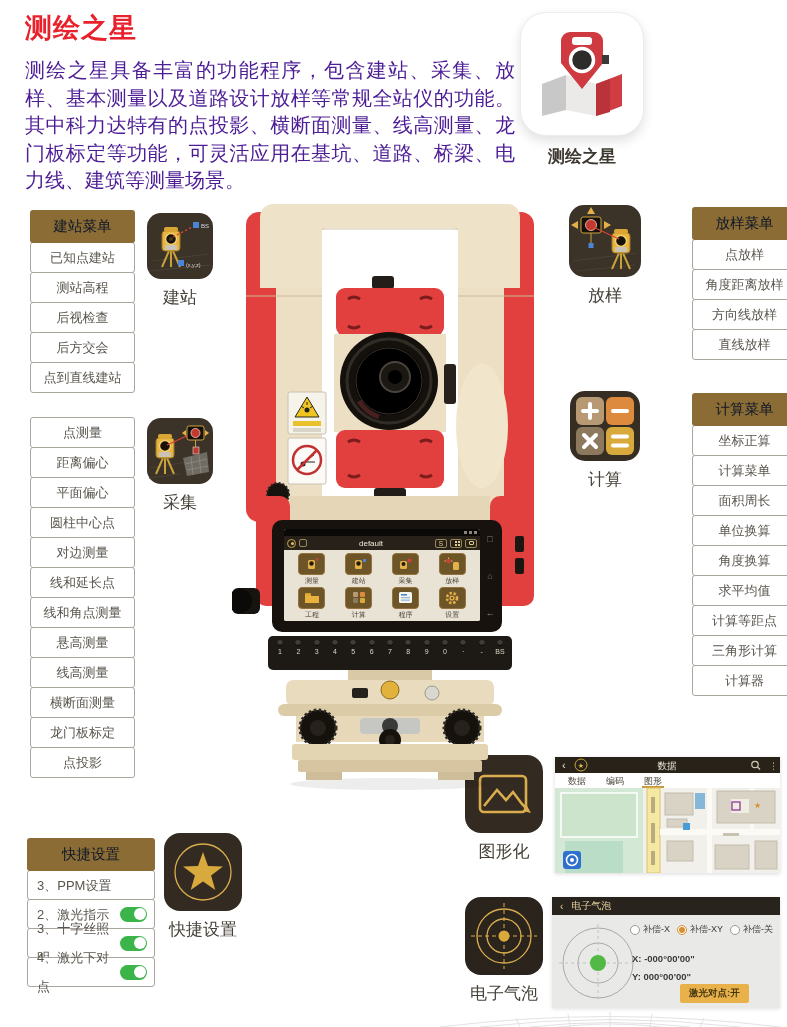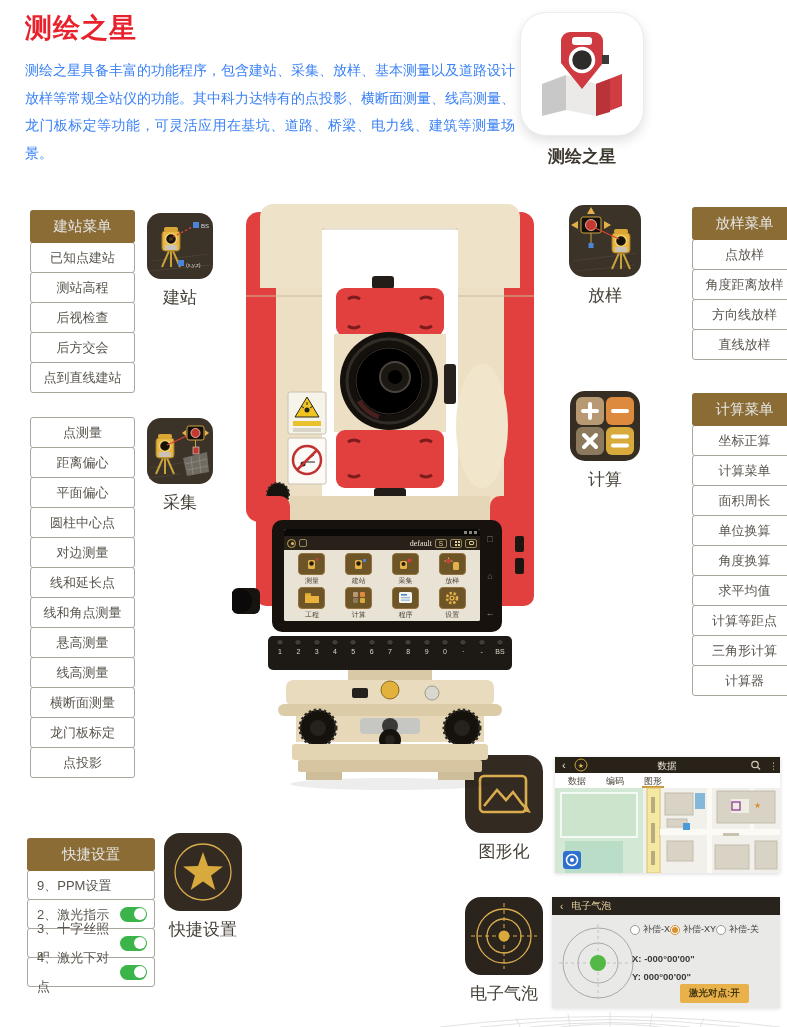--- a/index.html
+++ b/index.html
@@ -1,48 +1,48 @@
 <!DOCTYPE html>
 <html><head>
 <meta charset="utf-8">
 <style>
   * { margin:0; padding:0; box-sizing:border-box; }
   html,body { background:#fff; }
   body { font-family:"Liberation Sans", sans-serif; }
   .page { position:relative; width:787px; height:1027px; background:#fff; overflow:hidden; }
 
   .title { position:absolute; left:25px; top:10px; font-size:27px; font-weight:bold; color:#e8222c; letter-spacing:1px; }
-  .intro { position:absolute; left:25px; top:57px; width:490px; font-size:14px; line-height:27.5px; color:#3b82f6; text-align:justify; }
+  .intro { position:absolute; left:25px; top:57px; width:490px; font-size:20px; line-height:27.5px; color:#4c1d95; text-align:justify; }
 
   .hero { position:absolute; left:519px; top:12px; width:126px; text-align:center; }
   .hero-box { width:124px; height:124px; margin:0 auto; background:#fff; border:1px solid #ececec; border-radius:26px; box-shadow:0 5px 12px rgba(0,0,0,.12); display:flex; align-items:center; justify-content:center; }
   .hero-label { margin-top:9px; font-size:17px; font-weight:bold; color:#3c372f; }
 
   .menu { position:absolute; }
-  .menu .hd { height:33px; line-height:33px; background:#8a6c34; color:#e5e5e5; text-align:center; font-size:14.5px; border-radius:3px; position:relative; z-index:2; }
+  .menu .hd { height:33px; line-height:33px; background:#8a6c34; color:#0f172a; text-align:center; font-size:14.5px; border-radius:3px; position:relative; z-index:2; }
   .menu .it { height:31px; line-height:29px; background:#fff; border:1px solid #aaa69d; border-radius:3px; text-align:center; font-size:13px; color:#5a564e; margin-top:-1px; position:relative; }
   .menu.kj .it { display:flex; align-items:center; justify-content:space-between; text-align:left; padding:0 7px 0 9px; height:30px; }
   .toggle { width:27px; height:15px; border-radius:8px; background:#3bb44a; position:relative; flex:0 0 auto; }
   .toggle::after { content:''; position:absolute; right:1.5px; top:1.5px; width:12px; height:12px; border-radius:50%; background:#fff; }
 
   .feat { position:absolute; text-align:center; }
   .tile { display:block; margin:0 auto; }
   .tile-label { margin-top:7px; font-size:17px; color:#474239; }
 
   .instrument { position:absolute; left:232px; top:196px; width:316px; height:596px; }
   .instrument > svg { position:absolute; left:0; top:0; }
 
   .dev-screen { position:absolute; left:52px; top:333px; width:196px; height:92px; overflow:hidden; border-radius:2px; background:#e9e3d5; }
   .scr-status { height:7px; background:#0b0907; display:flex; justify-content:flex-end; align-items:center; gap:2px; padding-right:3px; }
   .sbit { width:3px; height:3px; background:#8a857c; }
   .scr-title { height:14px; background:#28211a; display:flex; align-items:center; padding:0 3px; gap:3px; }
   .scr-star { width:9px; height:9px; border:1px solid #c8a84a; border-radius:50%; position:relative; flex:0 0 auto; }
   .scr-star::after { content:''; position:absolute; left:2.5px; top:2.5px; width:3px; height:3px; background:#e3c06a; border-radius:50%; }
   .scr-box { width:8px; height:8px; border:1px solid #9a8a58; border-radius:2px; flex:0 0 auto; }
-  .scr-ttl { flex:1; text-align:right; font-size:8px; color:#efe9da;font-family:Liberation Serif, serif; }
+  .scr-ttl { flex:1; text-align:center; font-size:8px; color:#efe9da; }
   .scr-btn { min-width:12px; height:9px; border:1px solid #9a8a58; border-radius:2px; font-size:6.5px; line-height:8px; color:#e3cf8e; text-align:center; padding:0 1px; flex:0 0 auto; }
   .scr-btn.grid i { display:block; width:2px; height:2px; background:#e3cf8e; box-shadow:3px 0 #e3cf8e, 0 3px #e3cf8e, 3px 3px #e3cf8e; margin:1.5px 0 0 2.5px; }
   .scr-btn.misc i { display:block; width:5px; height:4px; border:1px solid #e3cf8e; border-radius:1px; margin:1.5px auto 0; }
   .scr-apps { height:71px; background:#e9e3d5; display:grid; grid-template-columns:repeat(4,1fr); column-gap:5px; padding:3px 7px 1px; }
   .app { text-align:center; }
   .app-ic { width:27px; height:22px; margin:0 auto; background:#6e5528; border:1px solid #94713d; border-radius:4px; display:flex; align-items:center; justify-content:center; }
   .app-lb { font-size:7px; line-height:9px; color:#4a4132; margin-top:1px; }
 
   .dev-keys { position:absolute; left:40px; top:444px; width:236px; height:26px; display:flex; justify-content:space-between; }
   .key { width:16px; text-align:center; }
@@ -50,21 +50,21 @@
   .klb { font-size:7px; color:#ddd6c8; display:block; margin-top:2px; }
 
   .dev-nav { position:absolute; left:250px; top:338px; width:16px; height:84px; display:flex; flex-direction:column; justify-content:space-between; align-items:center; color:#8a8178; font-size:9px; }
 
   .map-mini { position:absolute; left:555px; top:757px; width:225px; height:116px; box-shadow:0 1px 4px rgba(0,0,0,.15); }
 
   .bubble-mini { position:absolute; left:552px; top:897px; width:228px; height:111px; background:#e9e9e7; box-shadow:0 1px 4px rgba(0,0,0,.12); }
   .bub-hd { height:18px; background:#28231c; color:#e6d2a0; font-size:10px; display:flex; align-items:center; gap:8px; padding-left:8px; }
   .bub-body { position:relative; height:93px; }
   .bub-eye { position:absolute; left:5px; top:5px; }
-  .bub-radios { position:absolute; left:78px; top:8px; display:flex; font-size:9px; color:#3a3a38; align-items:center; }
+  .bub-radios { position:absolute; left:78px; top:8px; display:flex; gap:7px; font-size:9px; color:#3a3a38; align-items:center; }
   .bub-radios .ritem { display:flex; align-items:center; gap:3px; }
   .radio { width:10px; height:10px; border:1px solid #9a9a98; border-radius:50%; background:#fff; flex:0 0 auto; }
   .radio.sel { border-color:#d98f2e; }
   .radio.sel::after { content:''; display:block; width:6px; height:6px; margin:1px; border-radius:50%; background:#d98f2e; }
   .bub-val { position:absolute; left:80px; font-size:9.5px; font-weight:bold; color:#3a3a38; }
   .bub-btn { position:absolute; left:128px; top:69px; background:#e9b14a; color:#44370f; font-size:9.5px; font-weight:bold; padding:3px 9px; border-radius:2px; }
 
   .globe { position:absolute; left:420px; top:996px; }
 </style>
 </head>
@@ -219,21 +219,21 @@
     <div class="it">角度换算</div>
     <div class="it">求平均值</div>
     <div class="it">计算等距点</div>
     <div class="it">三角形计算</div>
     <div class="it">计算器</div>
   </div>
 
   <div class="menu kj" style="left:27px;top:838px;width:128px">
     <div class="hd">快捷设置</div>
     <div class="it">
-        <span>9、PPM设置</span>
+        <span>3、PPM设置</span>
       </div>
     <div class="it">
         <span>2、激光指示</span>
         <span class="toggle"></span>
       </div>
     <div class="it">
         <span>3、十字丝照明</span>
         <span class="toggle"></span>
       </div>
     <div class="it">

